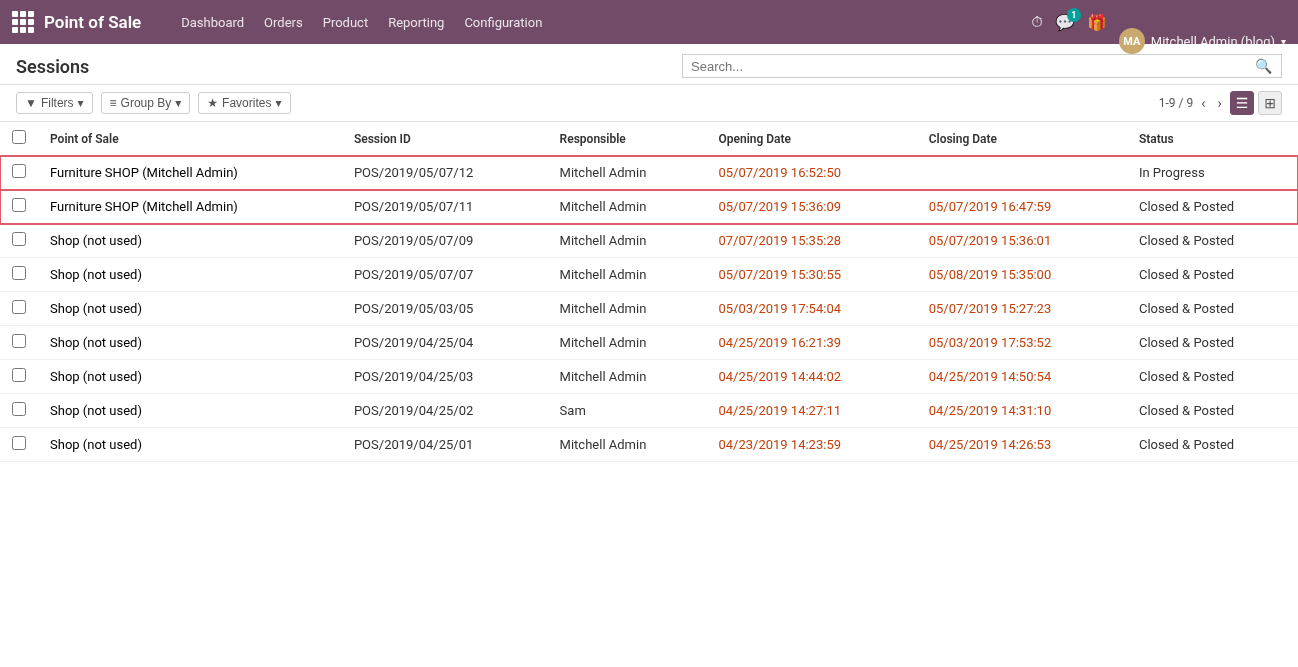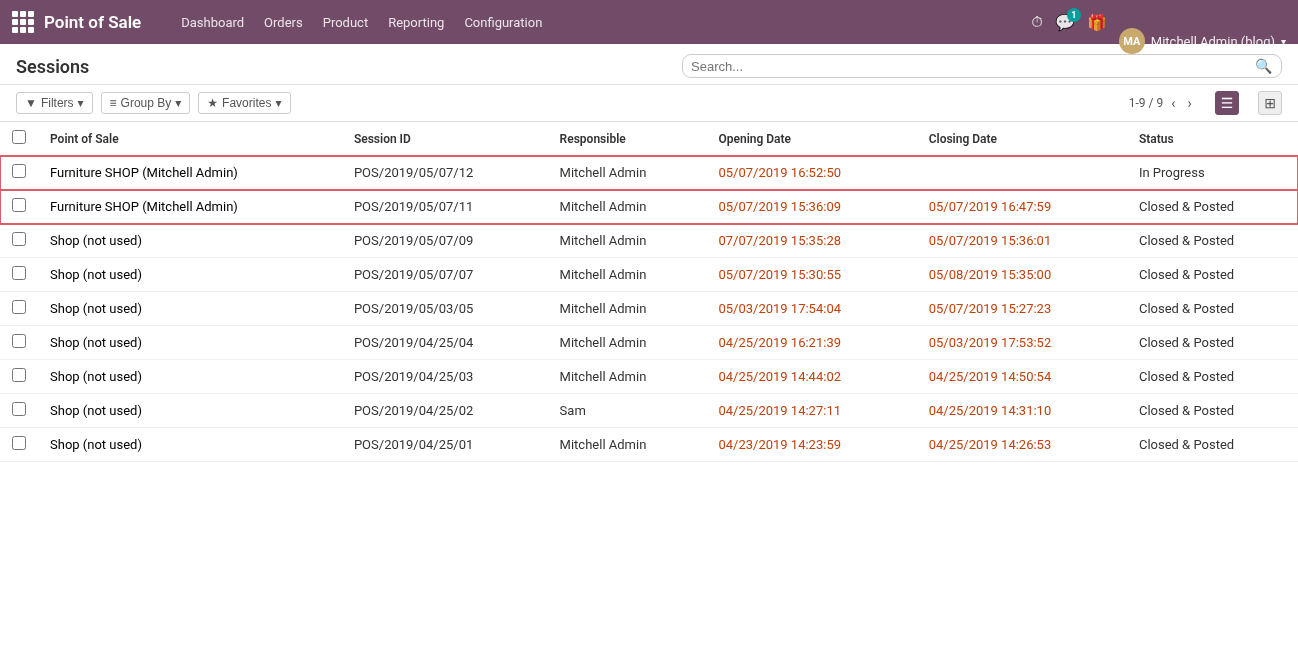--- a/index.html
+++ b/index.html
@@ -101,21 +101,21 @@
     }
     .page-title {
       font-size: 18px;
       font-weight: 600;
       color: #333;
     }
     .search-bar {
       display: flex;
       align-items: center;
       border: 1px solid #ccc;
-      border-radius: 9px;
+      border-radius: 0;
       padding: 3px 8px;
       width: 600px;
       background: white;
     }
     .search-bar input {
       border: none; outline: none;
       flex: 1;
       font-size: 13px;
       color: #555;
     }
@@ -133,21 +133,21 @@
     .filter-btn {
       display: flex; align-items: center; gap: 4px;
       border: 1px solid #ccc;
       border-radius: 3px;
       padding: 3px 8px;
       cursor: pointer;
       font-size: 12px;
       color: #555;
       background: white;
     }
-    .filters-right { display: flex; align-items: center; gap: 19px; }
+    .filters-right { display: flex; align-items: center; gap: 4px; }
     .pagination { display: flex; align-items: center; gap: 4px; font-size: 12px; color: #555; }
     .pag-btn { cursor: pointer; padding: 2px 4px; color: #714b67; font-size: 14px; }
     .view-btn { cursor: pointer; padding: 3px 5px; border: 1px solid #ccc; border-radius: 3px; color: #555; font-size: 14px; }
     .view-btn.active { background: #714b67; color: white; border-color: #714b67; }
 
     
     .table-wrap { overflow: auto; }
     table { width: 100%; border-collapse: collapse; }
     thead th {
       text-align: left;

